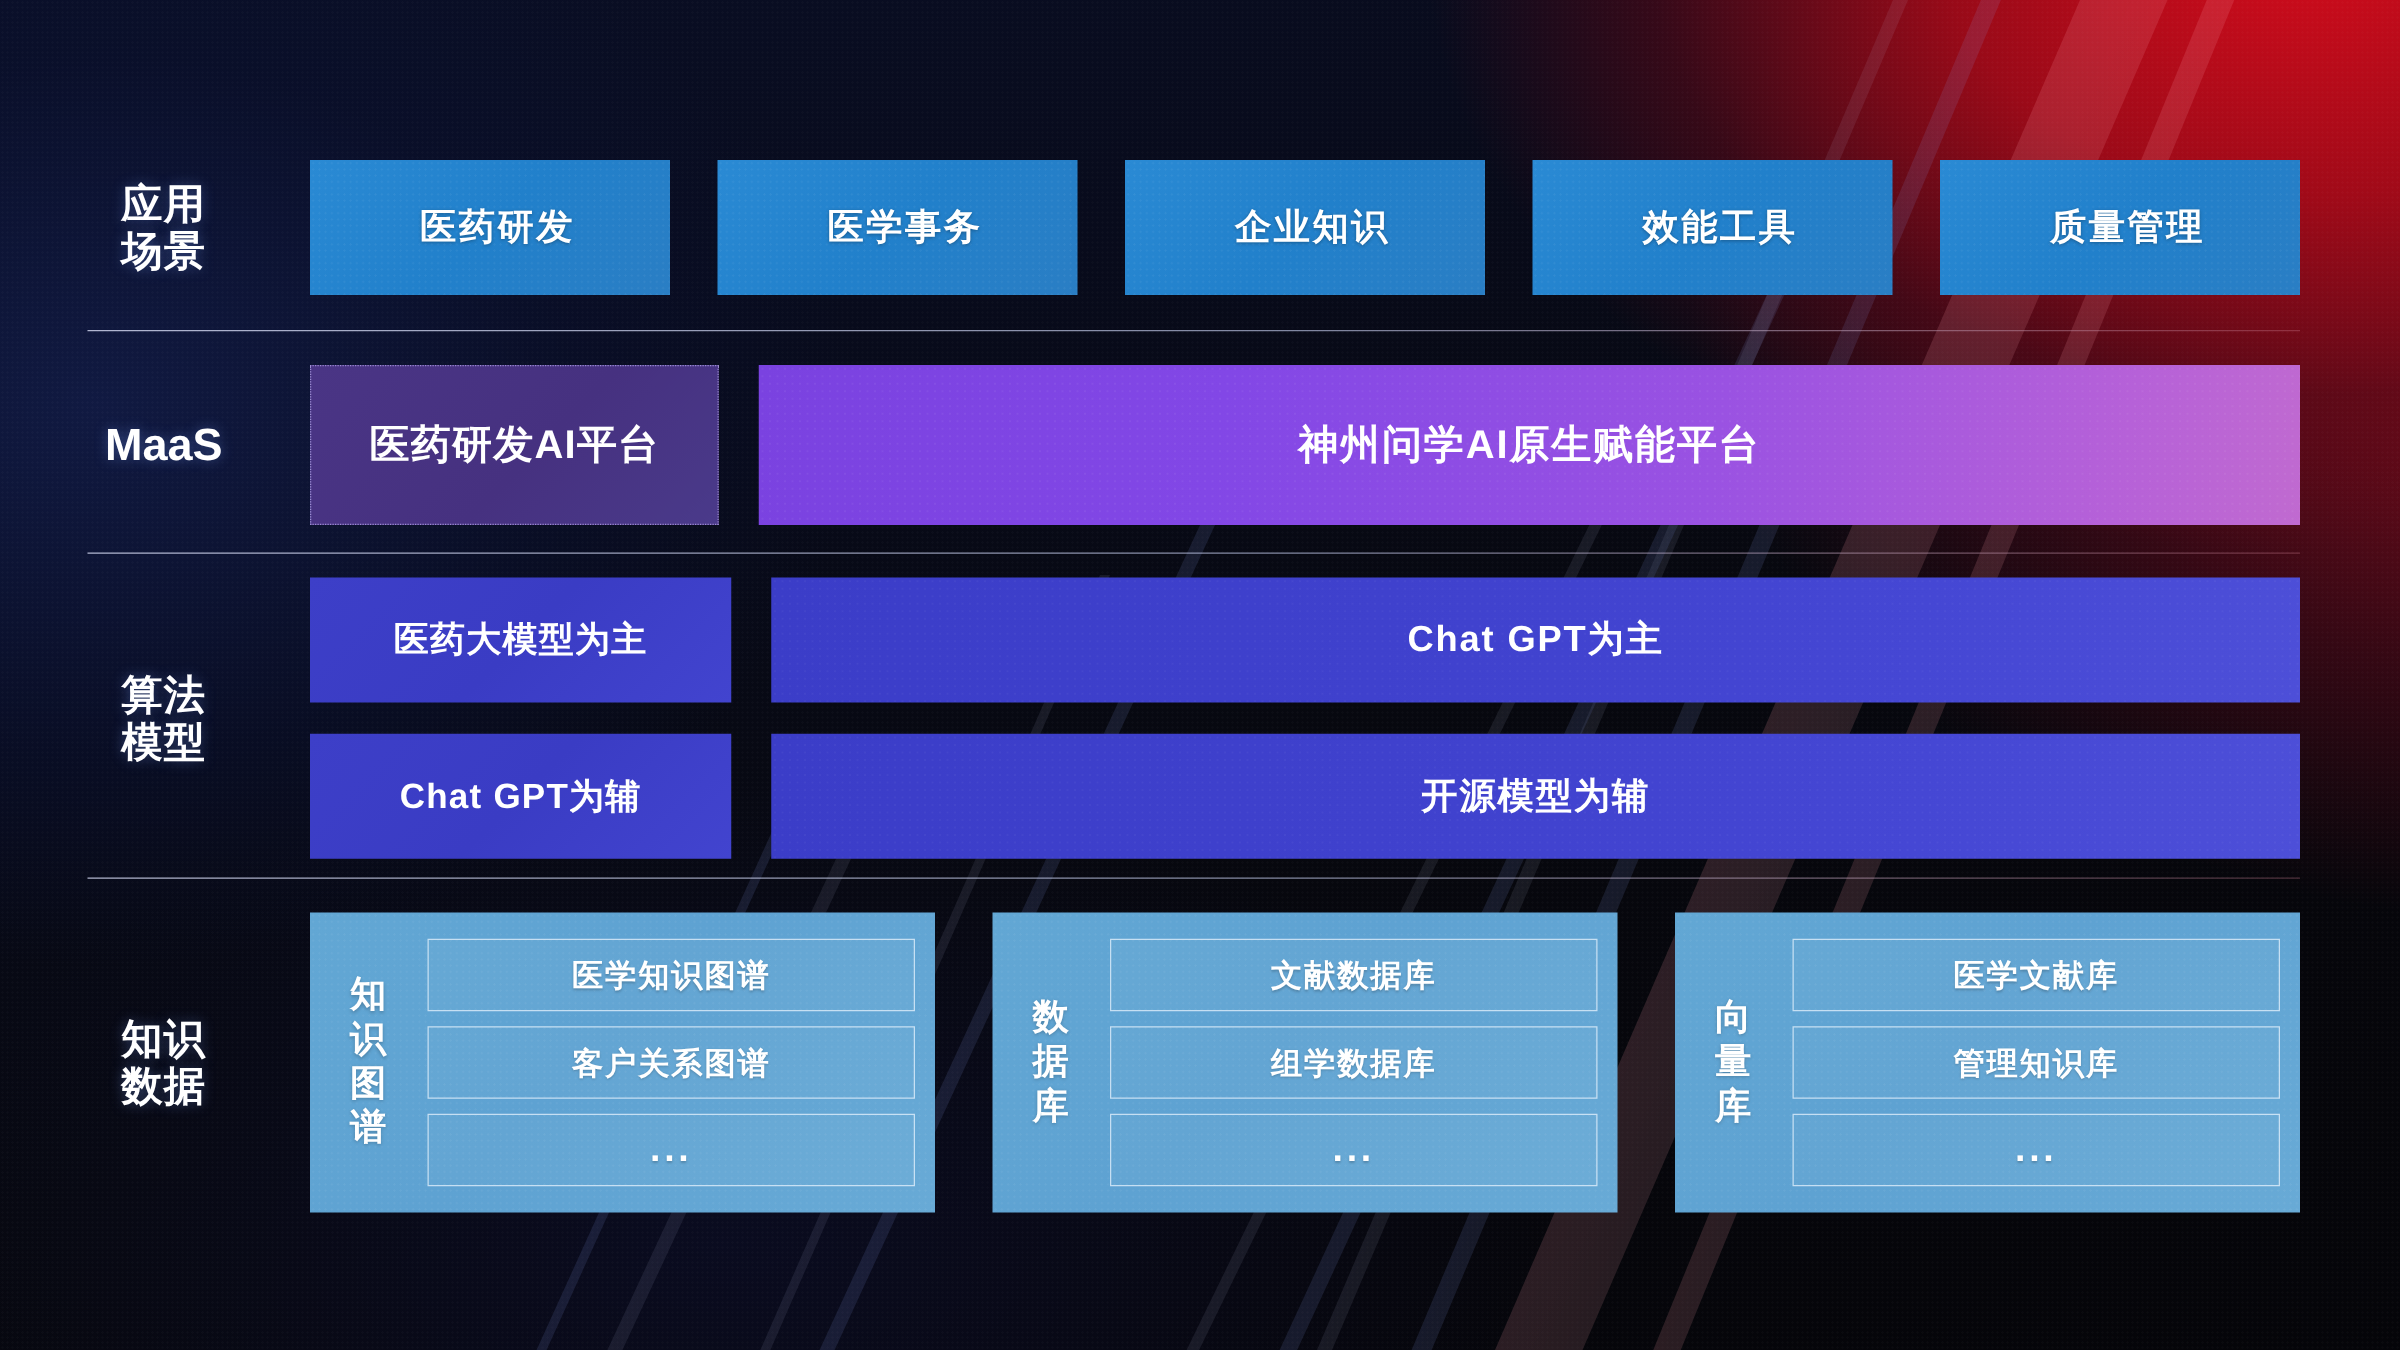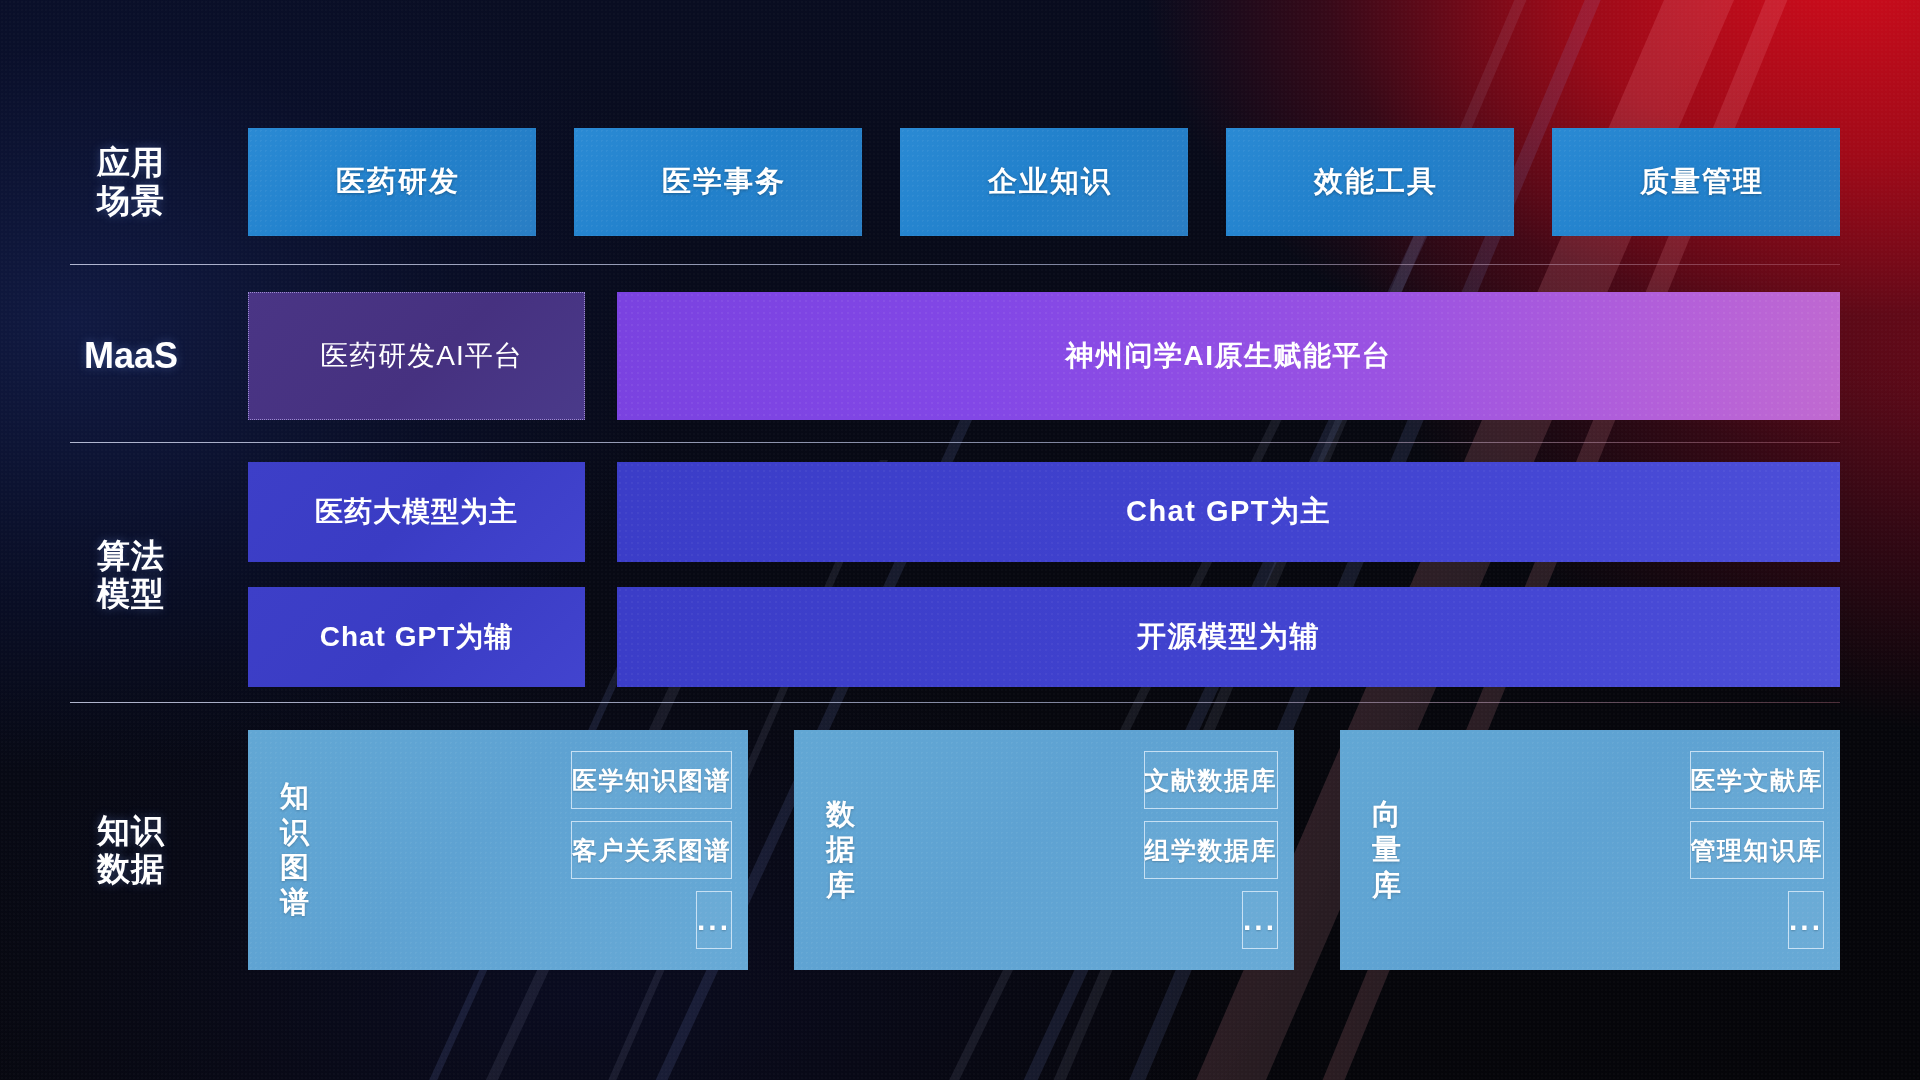--- a/index.html
+++ b/index.html
@@ -121,33 +121,32 @@
     gap: 32px;
   }
   .maas-left {
     width: 325px;
     background: linear-gradient(135deg, #4a3585 0%, #463180 55%, #4a3a8a 100%);
     border: 1px dotted rgba(185,170,235,0.75);
     display: flex;
     align-items: center;
     justify-content: center;
     color: #ffffff;
-    font-size: 28px;
-    font-weight: normal;
+    font-size: 32px;
+    font-weight: bold;
     letter-spacing: 1px;
-    padding-left: 10px;
   }
   .maas-right {
     flex: 1;
     background: linear-gradient(100deg, #7a42e0 0%, #8247e6 30%, #9a52e2 62%, #b661d8 88%, #c06ad0 100%);
     display: flex;
     align-items: center;
     justify-content: center;
     color: #ffffff;
-    font-size: 28px;
+    font-size: 32px;
     font-weight: bold;
     letter-spacing: 1.5px;
     position: relative;
     overflow: hidden;
   }
   .maas-right::after {
     content: "";
     position: absolute;
     inset: 0;
     background-image: radial-gradient(rgba(255,255,255,0.12) 1px, transparent 1px);
@@ -247,21 +246,20 @@
     z-index: 2;
   }
   .kd-items {
     flex: 1;
     display: flex;
     flex-direction: column;
     justify-content: center;
     gap: 12px;
     padding-left: 10px;
     z-index: 2;
-    align-items: flex-end;
   }
   .kd-item {
     height: 56px;
     border: 1px solid rgba(235,245,255,0.72);
     display: flex;
     align-items: center;
     justify-content: center;
     color: #ffffff;
     font-size: 25px;
     font-weight: bold;

